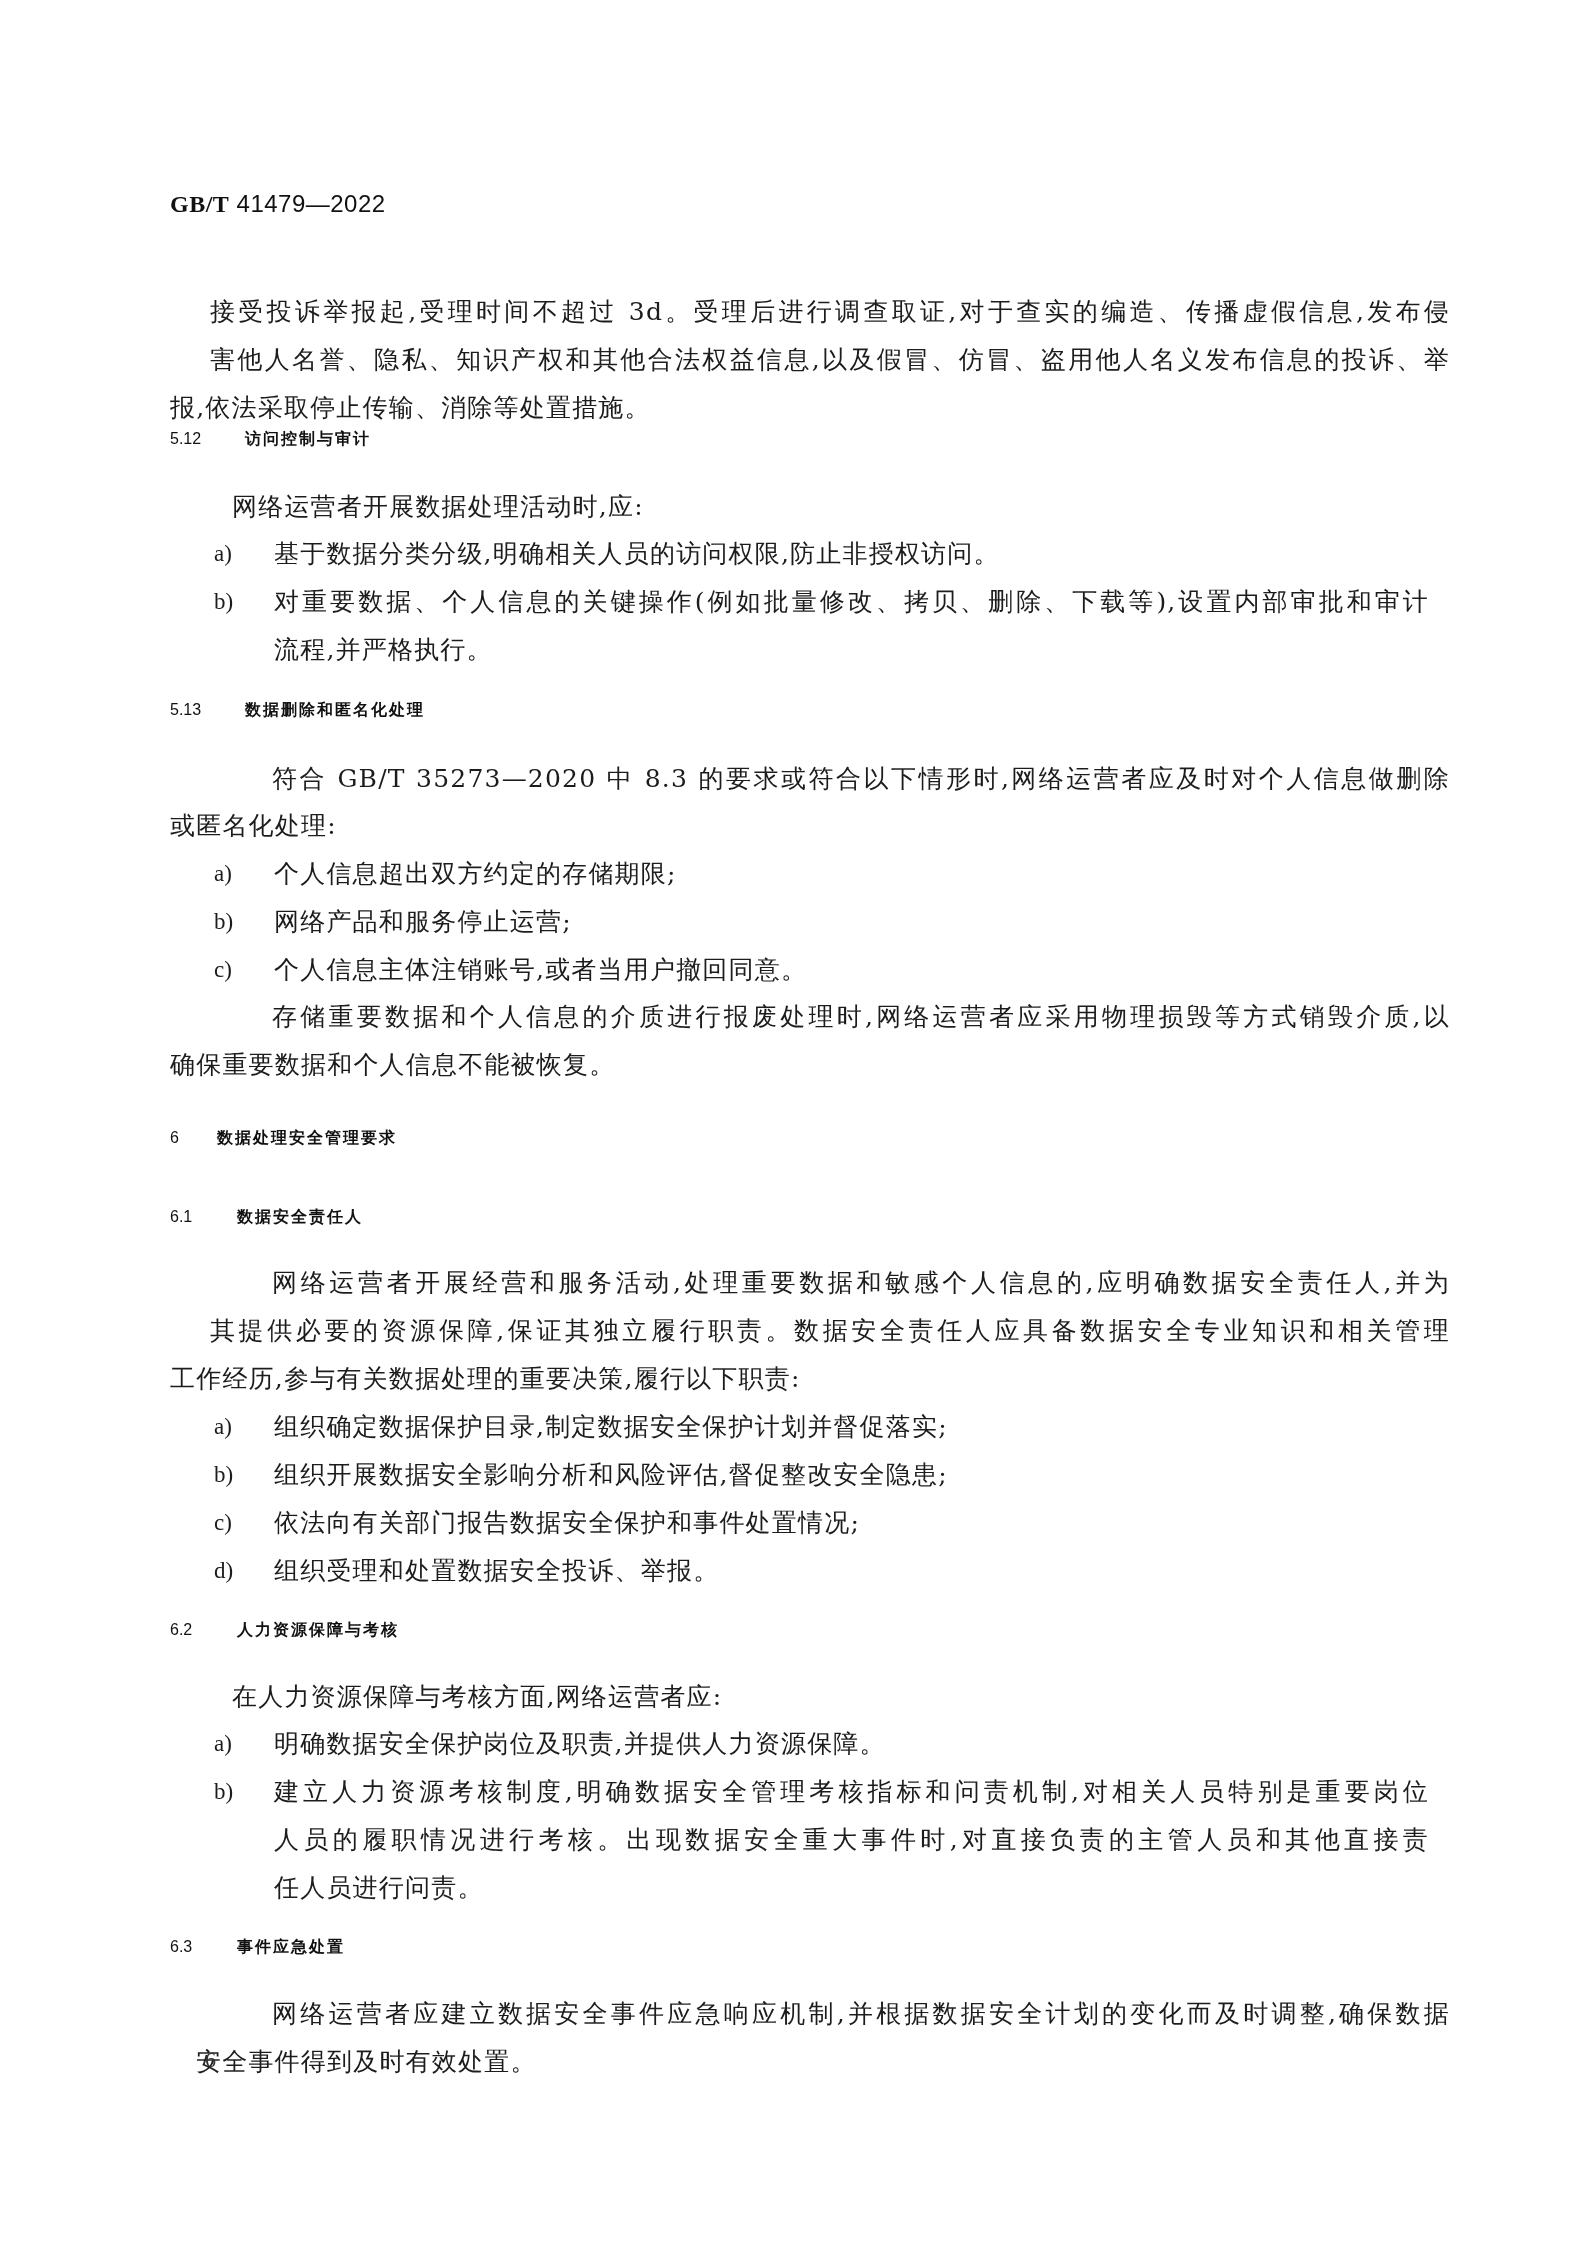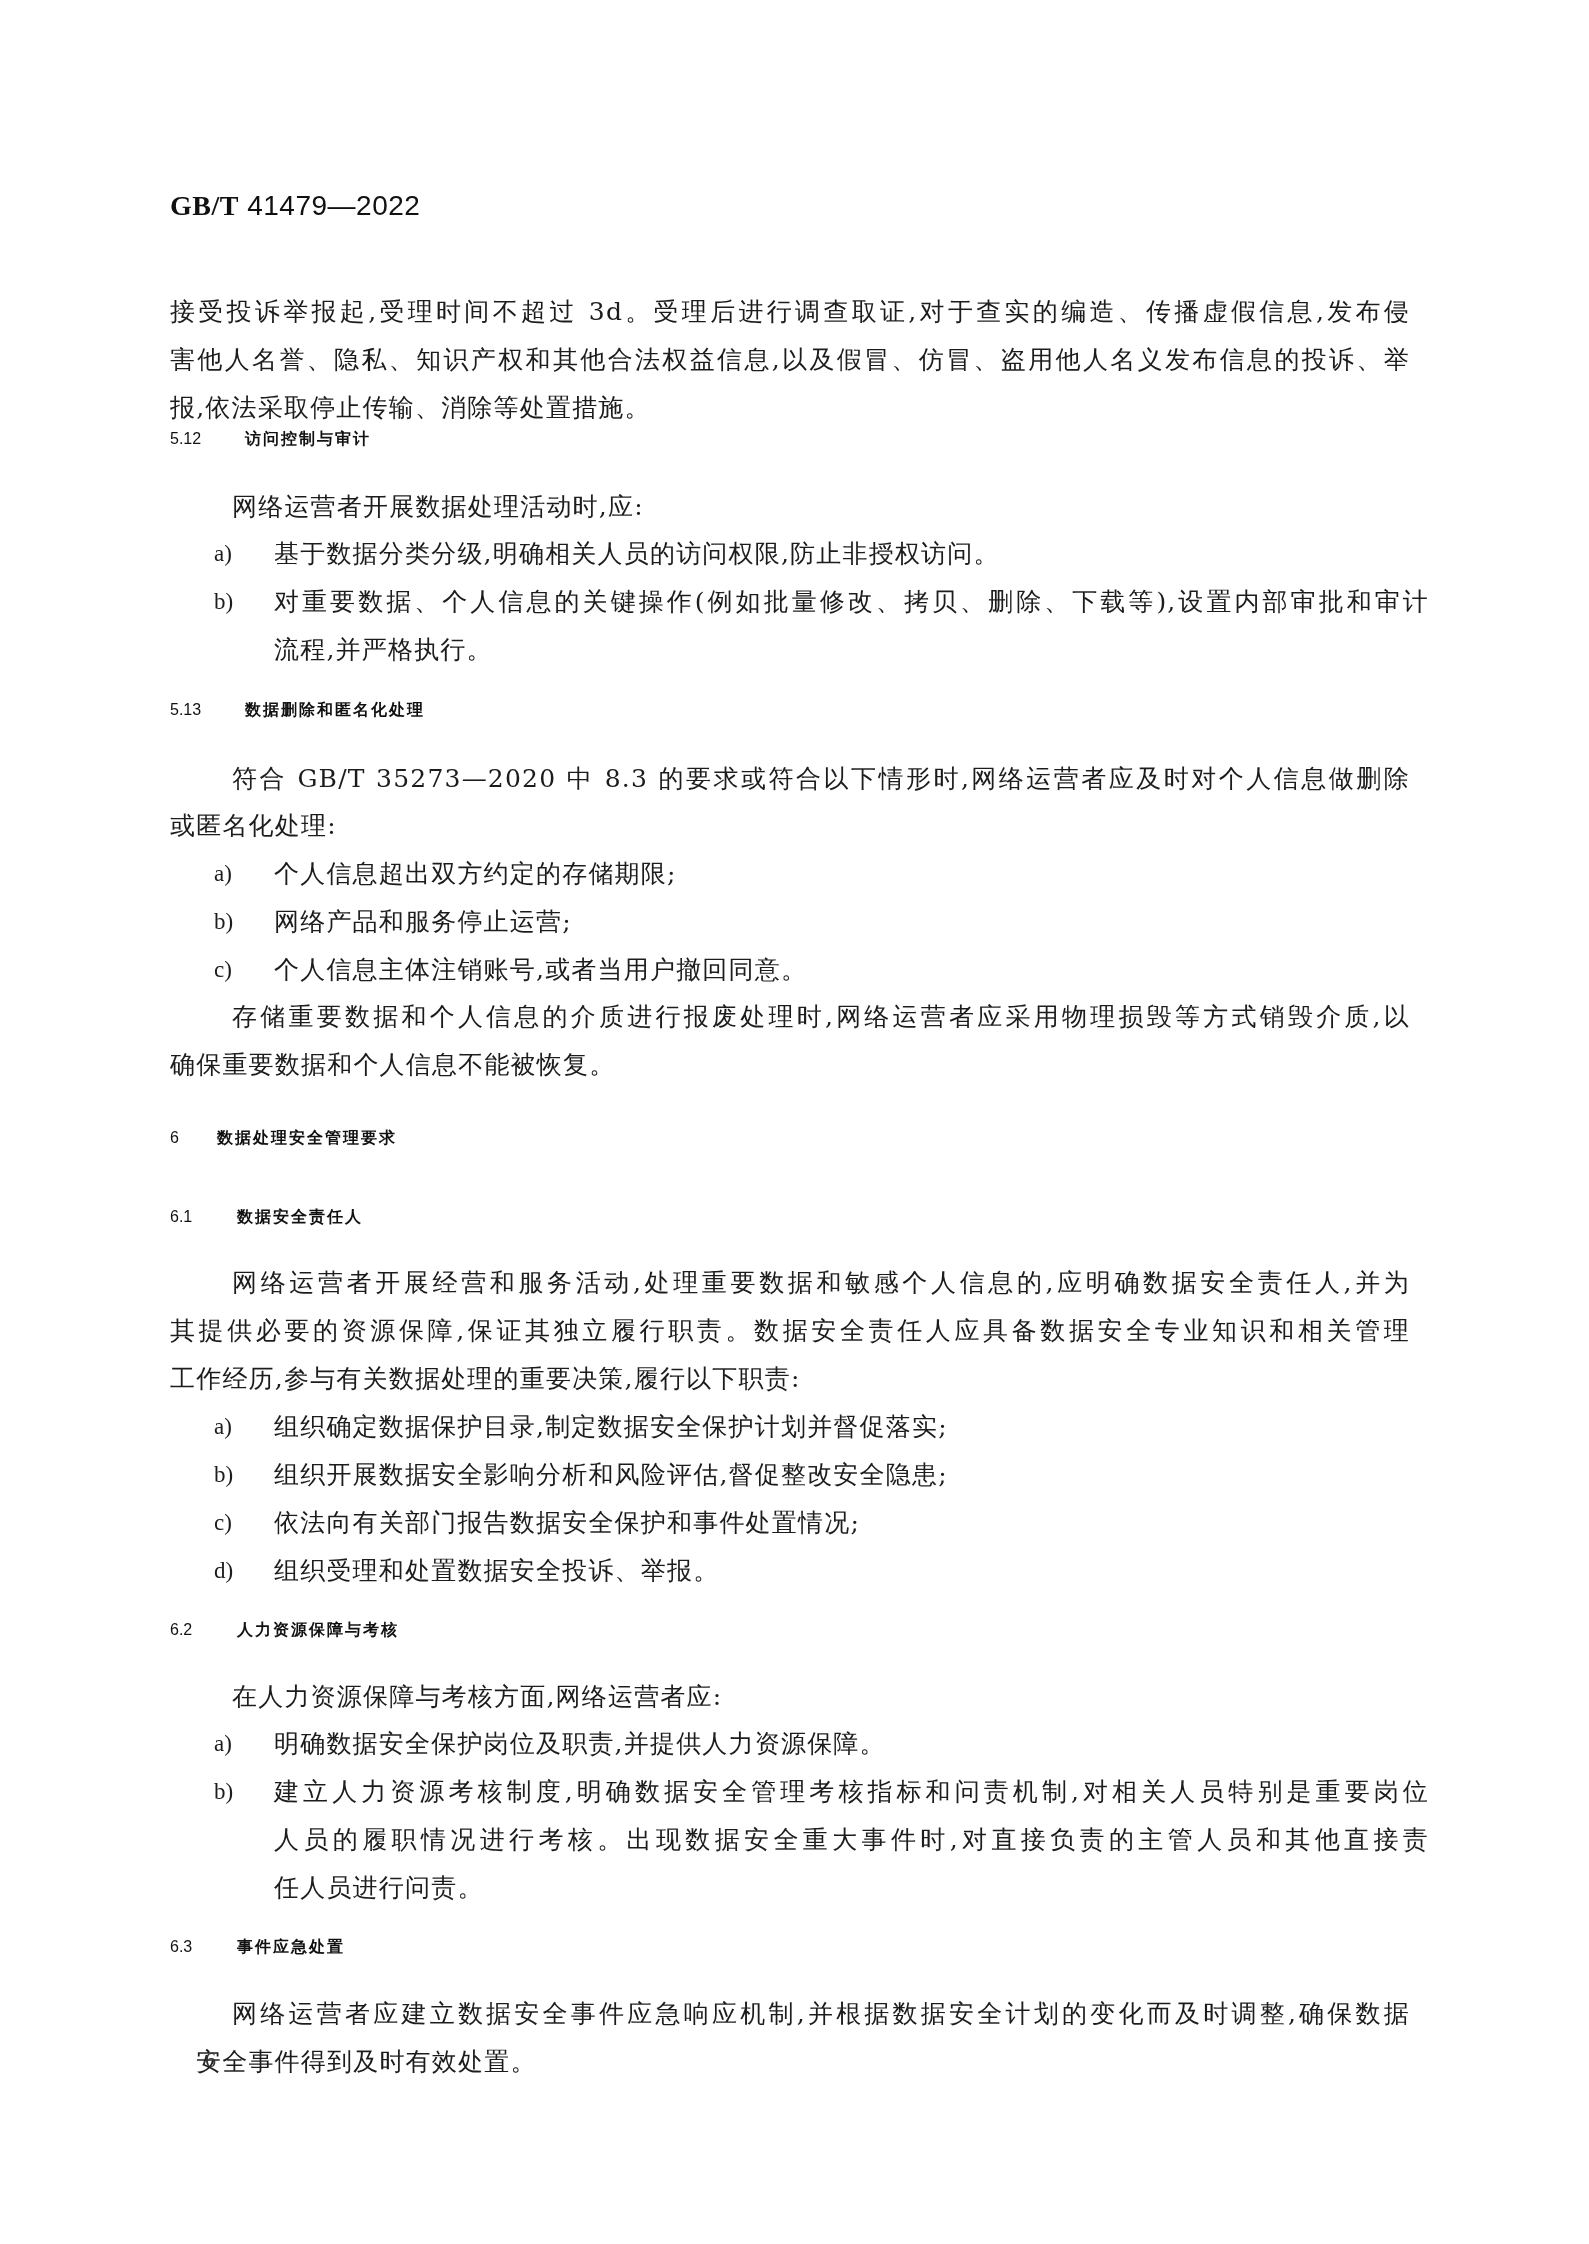--- a/index.html
+++ b/index.html
@@ -19,21 +19,21 @@
       position: absolute;
       left: 0; top: 0;
       width: 1589px;
       height: 2244px;
     }
     .doc-code {
       position: absolute;
       left: 170px;
       top: 190px;
       font-family: "Liberation Sans", "DejaVu Sans", sans-serif;
-      font-size: 28px;
+      font-size: 24px;
       color: #111;
       letter-spacing: 0.5px;
     }
     .doc-code .gbt {
       font-family: "Liberation Serif", "DejaVu Serif", serif;
       font-weight: bold;
     }
     .body-wrap {
       position: absolute;
       left: 170px;
@@ -45,20 +45,21 @@
       font-size: 25px;
       line-height: 34px;
       white-space: nowrap;
       letter-spacing: 1.2px;
       color: #1c1c1c;
     }
     .justify {
       width: 1240px;
       text-align: justify;
       text-align-last: justify;
+      margin-left: 40px;
     }
     .justify-item {
       width: 1155px;
       text-align: justify;
       text-align-last: justify;
     }
     .heading {
       position: absolute;
       left: 0;
       font-family: "DejaVu Sans", "Liberation Sans", sans-serif;

